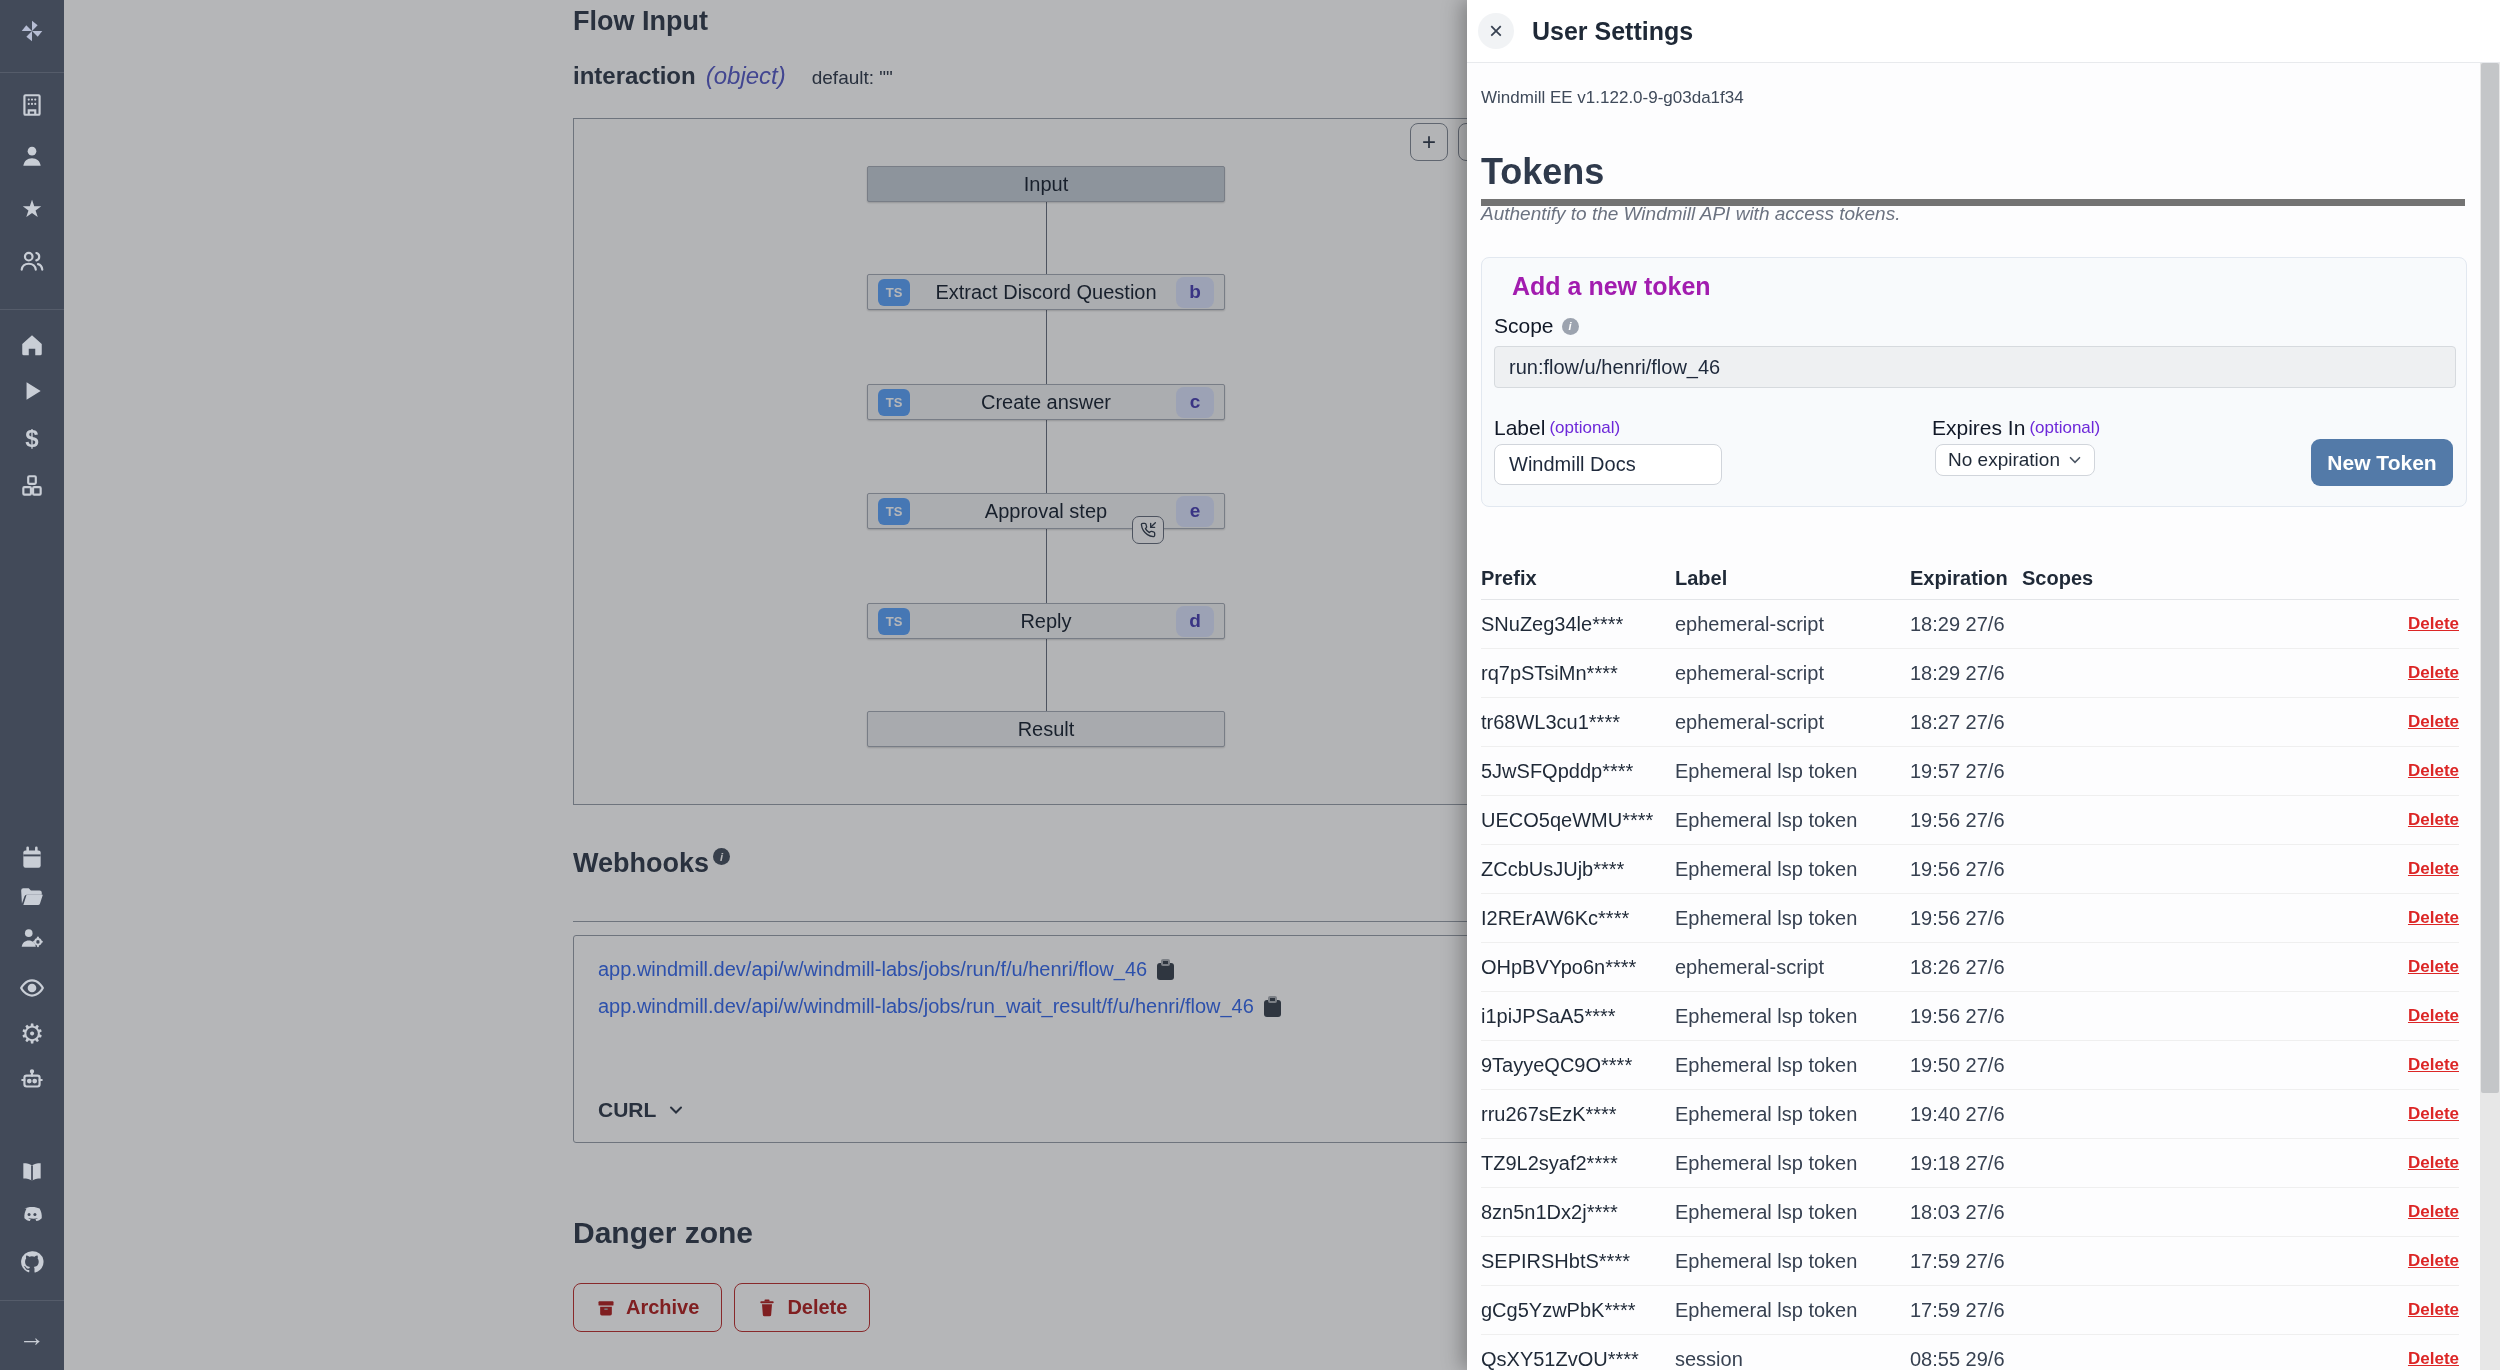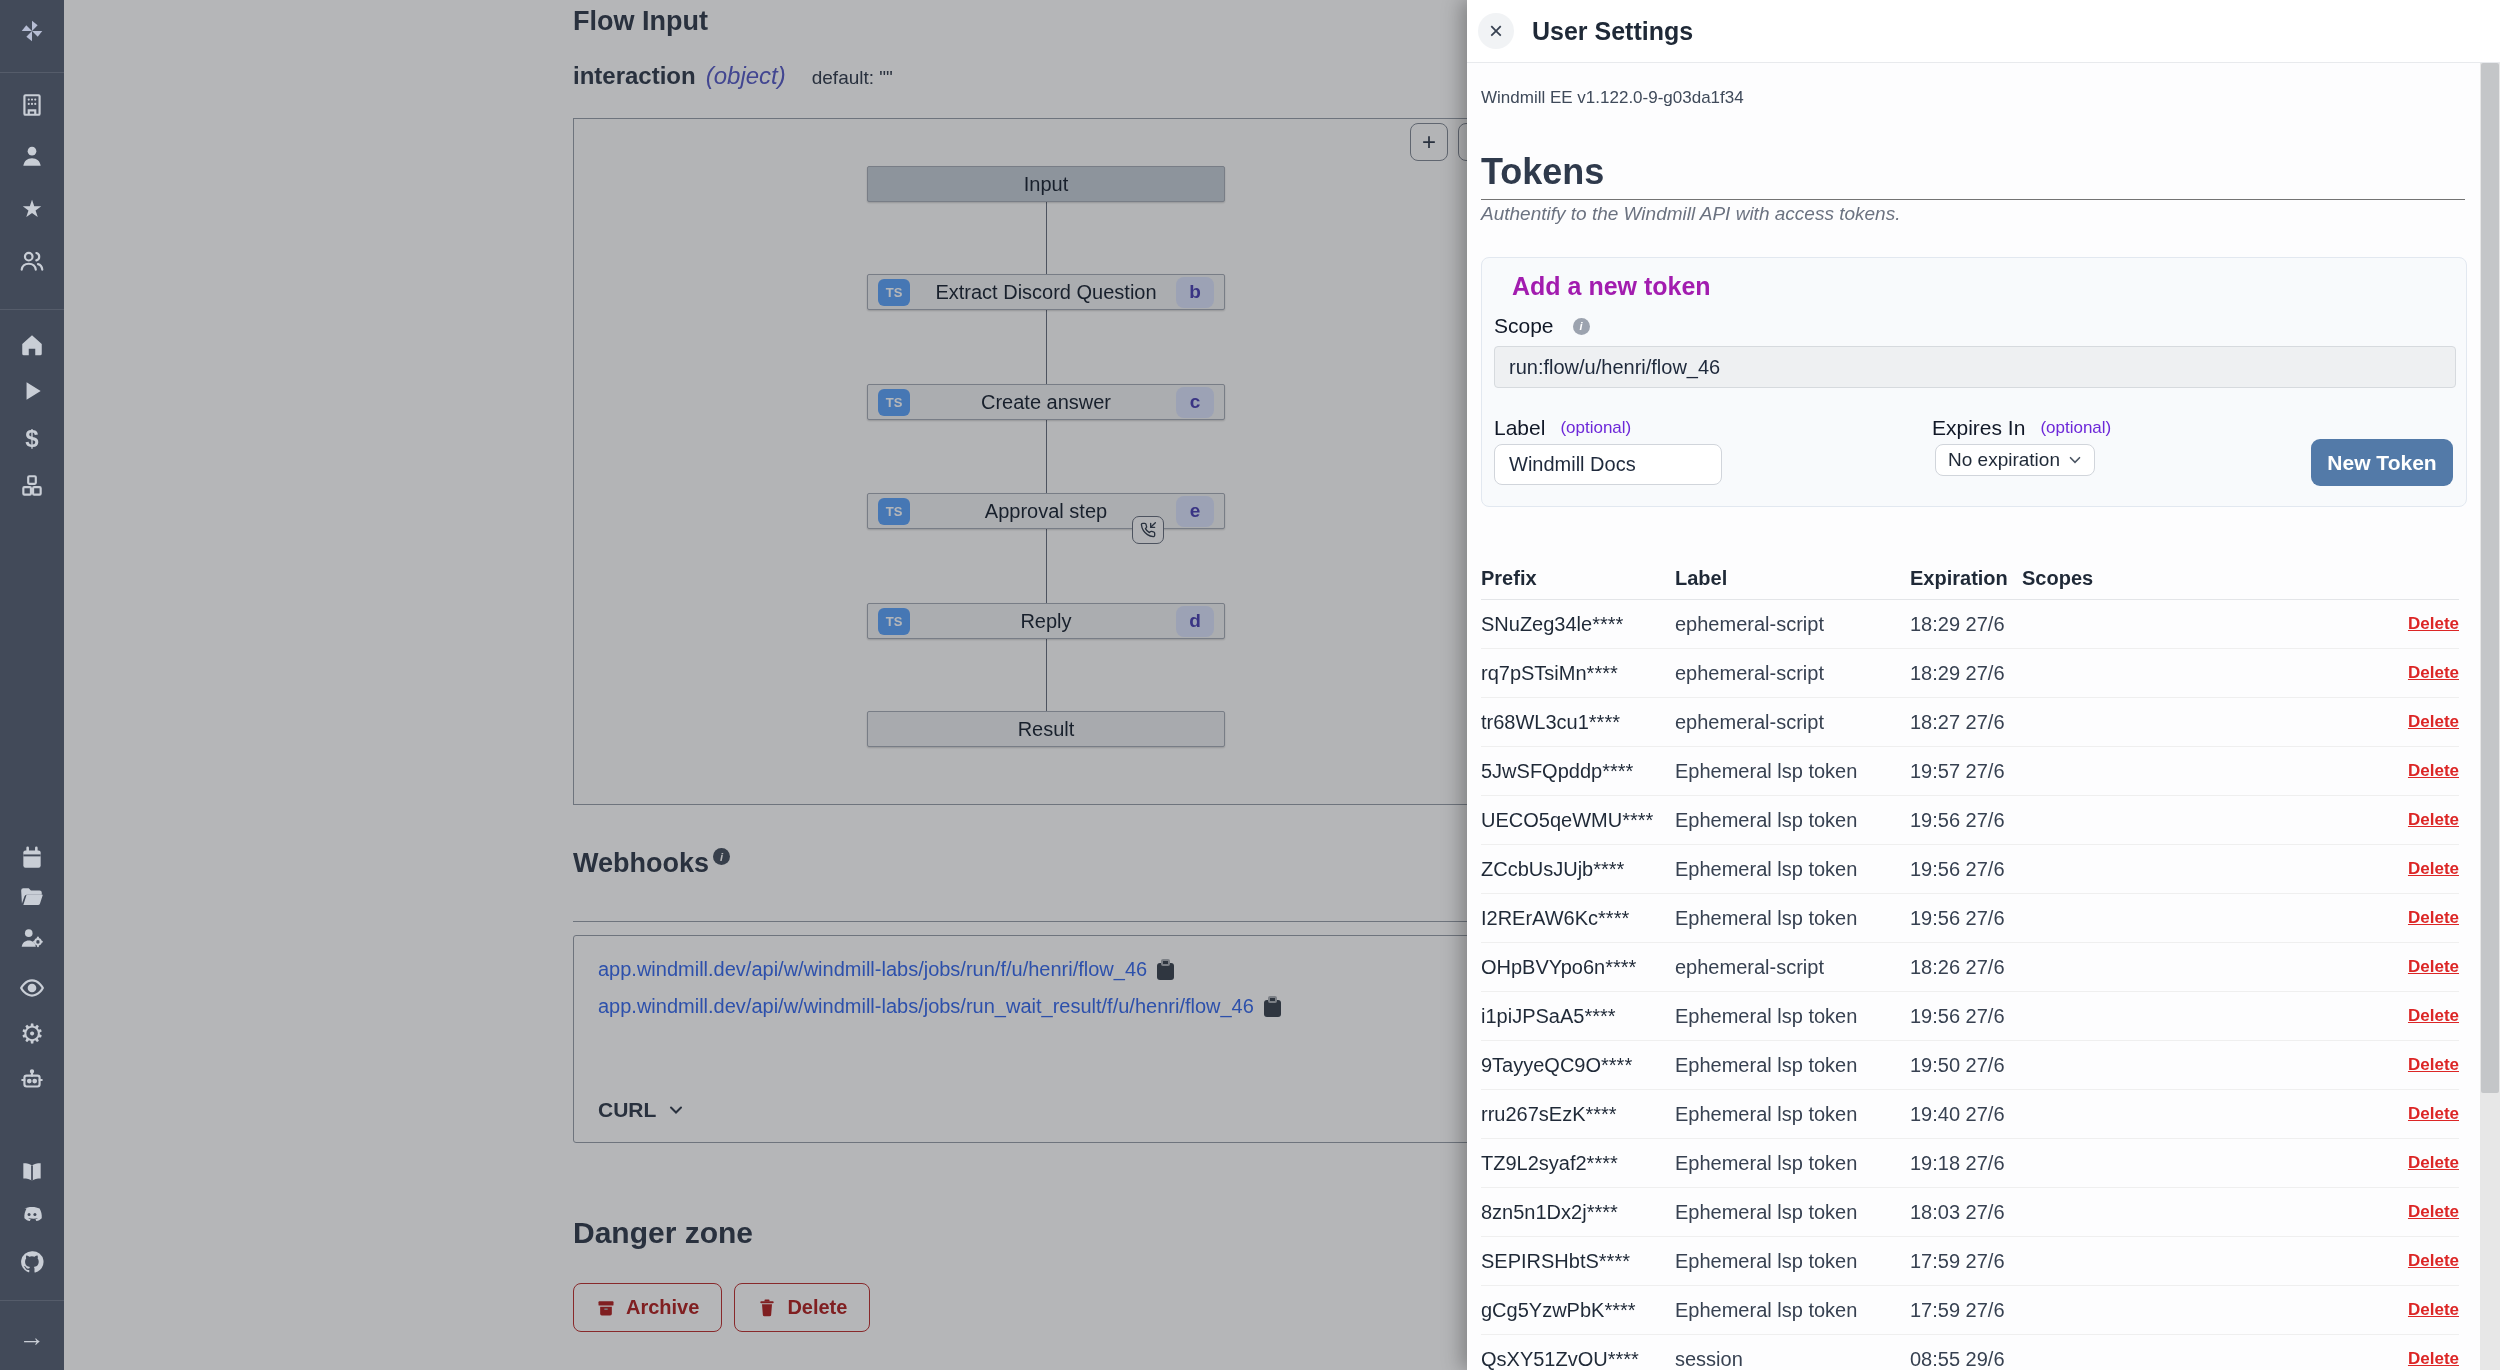--- a/index.html
+++ b/index.html
@@ -63,27 +63,27 @@
   
   .drawer { position:absolute; left:1467px; top:0; width:1033px; height:1370px; background:#fdfdfe; z-index:10;
     box-shadow:-6px 0 18px rgba(0,0,0,0.28); }
   .drawer-header { height:63px; display:flex; align-items:center; padding-left:11px; border-bottom:1px solid #e8eaed; background:#fff; }
   .close-btn { width:36px; height:36px; border-radius:50%; background:#f1f3f5; border:none; font-size:24px;
     color:#374151; display:flex; align-items:center; justify-content:center; cursor:pointer; }
   .drawer-title { margin-left:18px; font-size:25px; font-weight:bold; color:#1f2937; }
   .drawer-body { position:relative; height:1307px; overflow:hidden; }
   .version { position:absolute; left:14px; top:25px; font-size:17px; color:#3f4a5a; }
   .tokens-h { position:absolute; left:14px; top:88px; width:984px; font-size:36px; font-weight:bold;
-    color:#2f3a4c; padding-bottom:6px; border-bottom:1px solid #737373; }
+    color:#2f3a4c; padding-bottom:6px; border-bottom:7px solid #737373; }
   .tokens-sub { position:absolute; left:14px; top:140px; font-size:19px; font-style:italic; color:#6b7280; }
 
   .add-card { position:absolute; left:14px; top:194px; width:986px; height:250px; background:#f8fafc;
     border:1px solid #e2e8f0; border-radius:8px; }
   .add-title { position:absolute; left:30px; top:14px; font-size:25px; font-weight:bold; color:#a21caf; }
-  .scope-label, .in-label { font-size:21px; color:#111827; display:flex; align-items:center; gap:15px; }
+  .scope-label, .in-label { font-size:21px; color:#111827; display:flex; align-items:center; gap:4px; }
   .lbl-opt { font-size:17px; color:#6d28d9; }
   .scope-wrap { position:absolute; left:12px; top:56px; }
   .scope-input { position:absolute; left:12px; top:88px; width:962px; height:42px; background:#eef0f2;
     border:1px solid #d6dade; border-radius:4px; font-size:20px; color:#1e293b; padding:0 14px;
     font-family:"Liberation Sans", sans-serif; }
   .label-wrap { position:absolute; left:12px; top:158px; }
   .label-input { position:absolute; left:12px; top:186px; width:228px; height:41px; background:#fff;
     border:1px solid #d1d5db; border-radius:8px; font-size:20px; color:#1e293b; padding:0 14px;
     font-family:"Liberation Sans", sans-serif; }
   .exp-wrap { position:absolute; left:450px; top:158px; }

